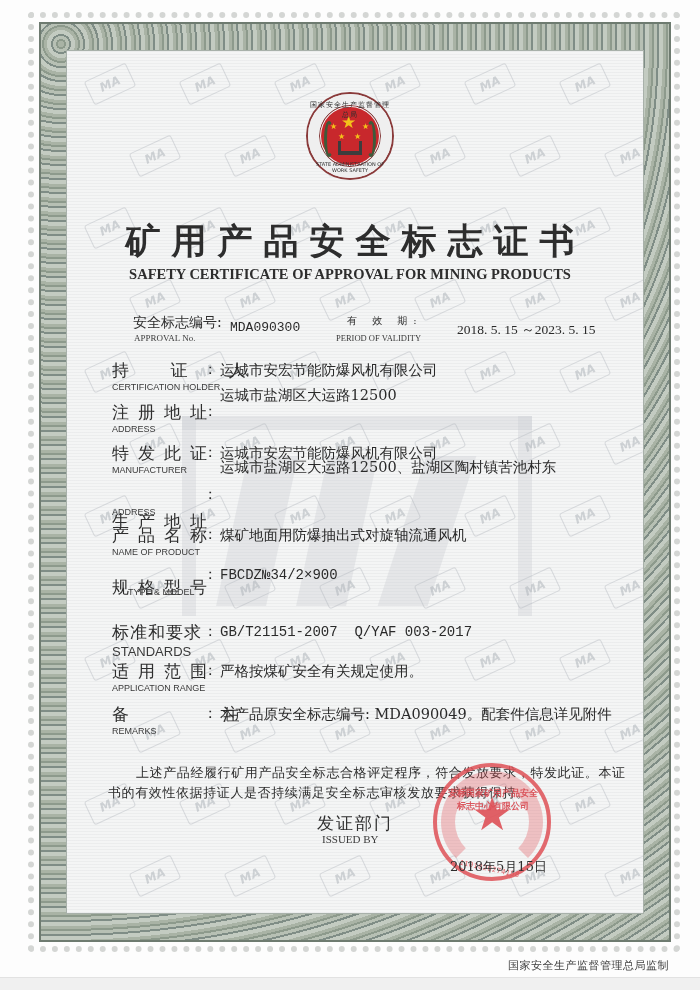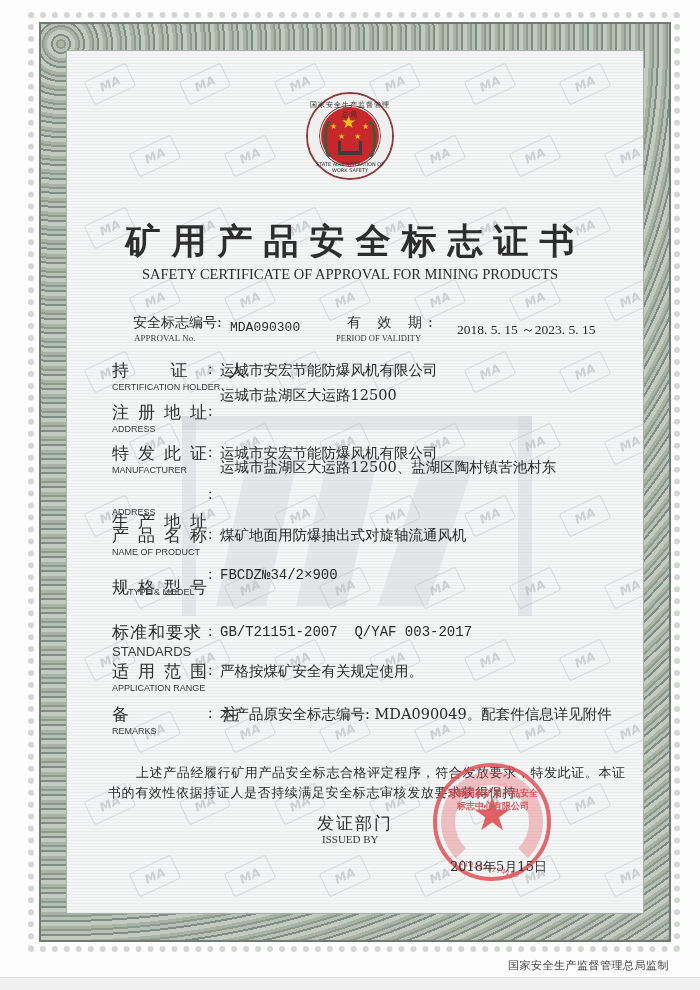--- a/index.html
+++ b/index.html
@@ -37,21 +37,21 @@
   .emblem-core .star-big { position: absolute; left: 20px; top: 7px; color: #f3c21a; font-size: 17px; line-height: 17px; }
   .emblem-core .star-s { position: absolute; color: #f3c21a; font-size: 8px; line-height: 8px; }
   .emblem-core .tools { position: absolute; left: 17px; top: 34px; width: 24px; height: 14px; border-bottom: 4px solid #3d3d3d; border-left: 3px solid #3d3d3d; border-right: 3px solid #3d3d3d; }
   .emblem-core .wheat-l, .emblem-core .wheat-r { position: absolute; top: 14px; width: 10px; height: 36px; border: 3px solid #3f5a3a; border-radius: 50%; }
   .emblem-core .wheat-l { left: 3px; border-right-color: transparent; }
   .emblem-core .wheat-r { right: 3px; border-left-color: transparent; }
   .emblem-text-top { position: absolute; left: 0; top: 6px; width: 100%; text-align: center; font-size: 7px; color: #2e2e2e; letter-spacing: 1px; font-family: "DejaVu Sans", sans-serif; }
   .emblem-text-bot { position: absolute; left: 0; bottom: 5px; width: 100%; text-align: center; font-size: 5px; color: #2e2e2e; font-family: "DejaVu Sans", sans-serif; }
 
   .title-cn { position: absolute; left: 0; top: 218px; width: 700px; text-align: center; font-size: 35px; font-weight: bold; letter-spacing: 11px; color: #2d2d2d; padding-left: 11px; }
-  .title-en { position: absolute; left: 0; top: 266px; width: 700px; text-align: center; font-size: 14.5px; font-weight: normal; color: #2d2d2d; font-family: "Liberation Serif", serif; }
+  .title-en { position: absolute; left: 0; top: 266px; width: 700px; text-align: center; font-size: 14.5px; font-weight: bold; color: #2d2d2d; font-family: "Liberation Serif", serif; }
 
   .label-cn { position: absolute; font-size: 17px; color: #2e2e2e; }
   .label-en { position: absolute; font-size: 9.5px; color: #3a3a3a; font-family: "Liberation Sans", sans-serif; }
   .val { position: absolute; font-size: 14.5px; color: #2a2a2a; }
   .val.mono { font-family: "Liberation Mono", monospace; font-size: 14px; }
 
   .spaced-4 { letter-spacing: 9px; }
 
   .para { position: absolute; left: 108px; top: 763px; width: 520px; font-size: 13px; line-height: 20px; color: #2d2d2d; text-indent: 28px; letter-spacing: 0.6px; }
 
@@ -173,21 +173,21 @@
   <div class="emblem-text-bot">STATE ADMINISTRATION OF WORK SAFETY</div>
 </div>
 
 <div class="title-cn">矿用产品安全标志证书</div>
 <div class="title-en">SAFETY CERTIFICATE OF APPROVAL FOR MINING PRODUCTS</div>
 
 <div class="label-cn" style="left:133px;top:314px;font-size:14px;">安全标志编号:</div>
 <div class="label-en" style="left:134px;top:333px;font-size:9px;font-family:'Liberation Serif',serif;">APPROVAL No.</div>
 <div class="val mono" style="left:230px;top:320px;font-size:13px;">MDA090300</div>
 
-<div class="label-cn" style="left:347px;top:314px;font-size:14px;letter-spacing:6px;">有 效 期:</div>
+<div class="label-cn" style="left:347px;top:314px;font-size:10px;letter-spacing:6px;">有 效 期:</div>
 <div class="label-en" style="left:336px;top:333px;font-size:8.5px;font-family:'Liberation Serif',serif;">PERIOD OF VALIDITY</div>
 <div class="val" style="left:457px;top:321px;font-size:13.5px;font-family:'Liberation Serif',serif;">2018. 5. 15 ～2023. 5. 15</div>
 
 <div>
   <div class="label-cn" style="left:112px;top:359px;letter-spacing:18px;">持 证 人</div>
   <div class="val" style="left:203px;top:360px;">：</div>
   <div class="val" style="left:220px;top:361px;">运城市安宏节能防爆风机有限公司</div>
   <div class="label-en" style="left:112px;top:382px;font-size:9px;">CERTIFICATION HOLDER</div>
 </div>
 

